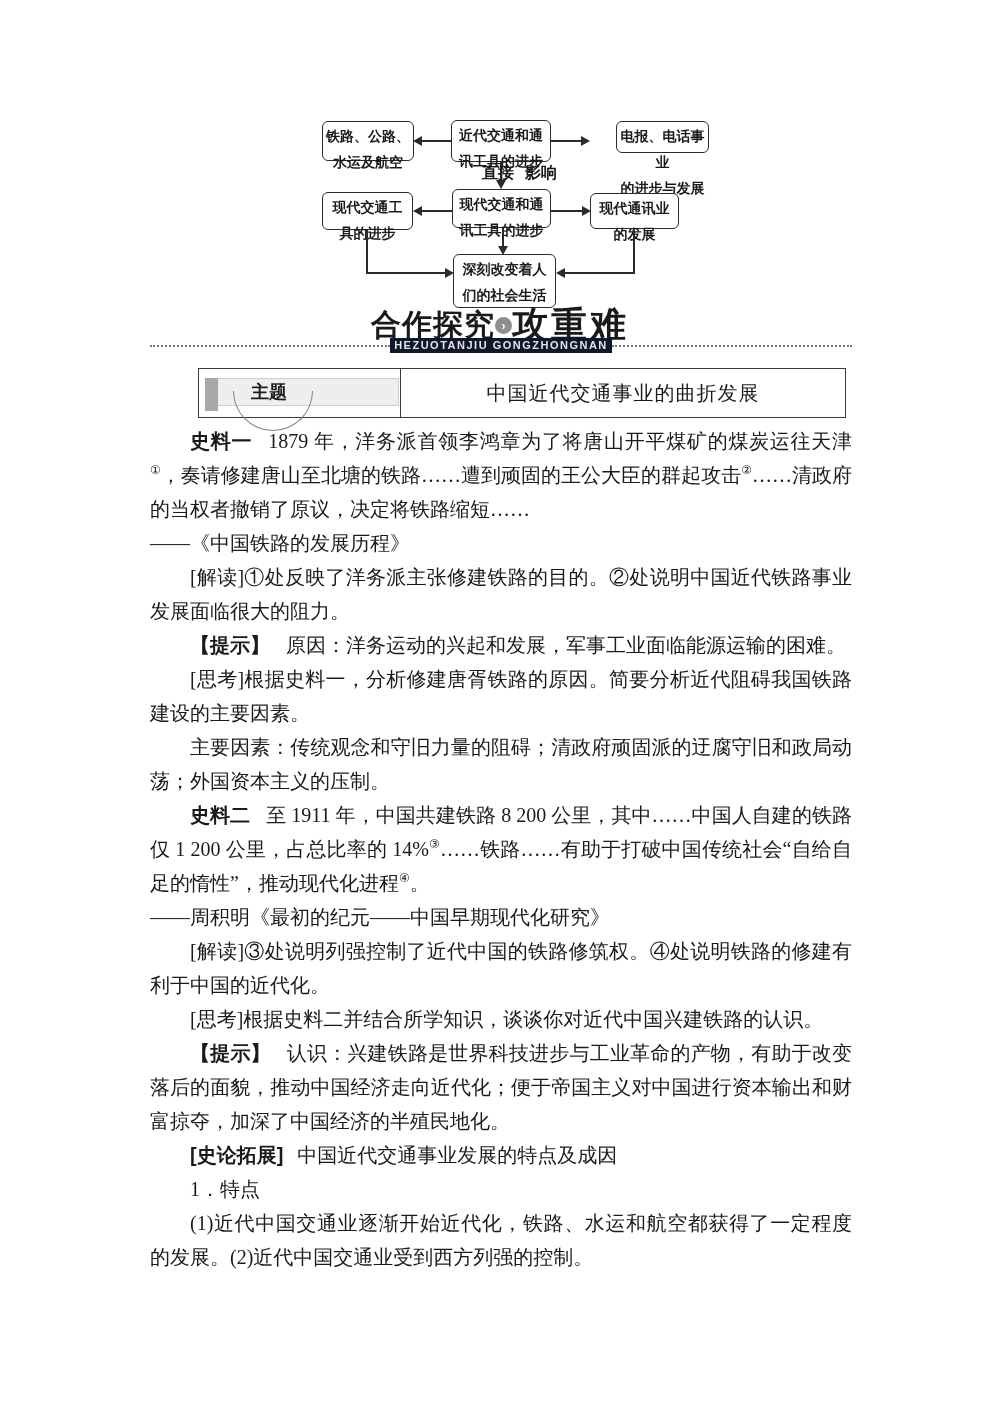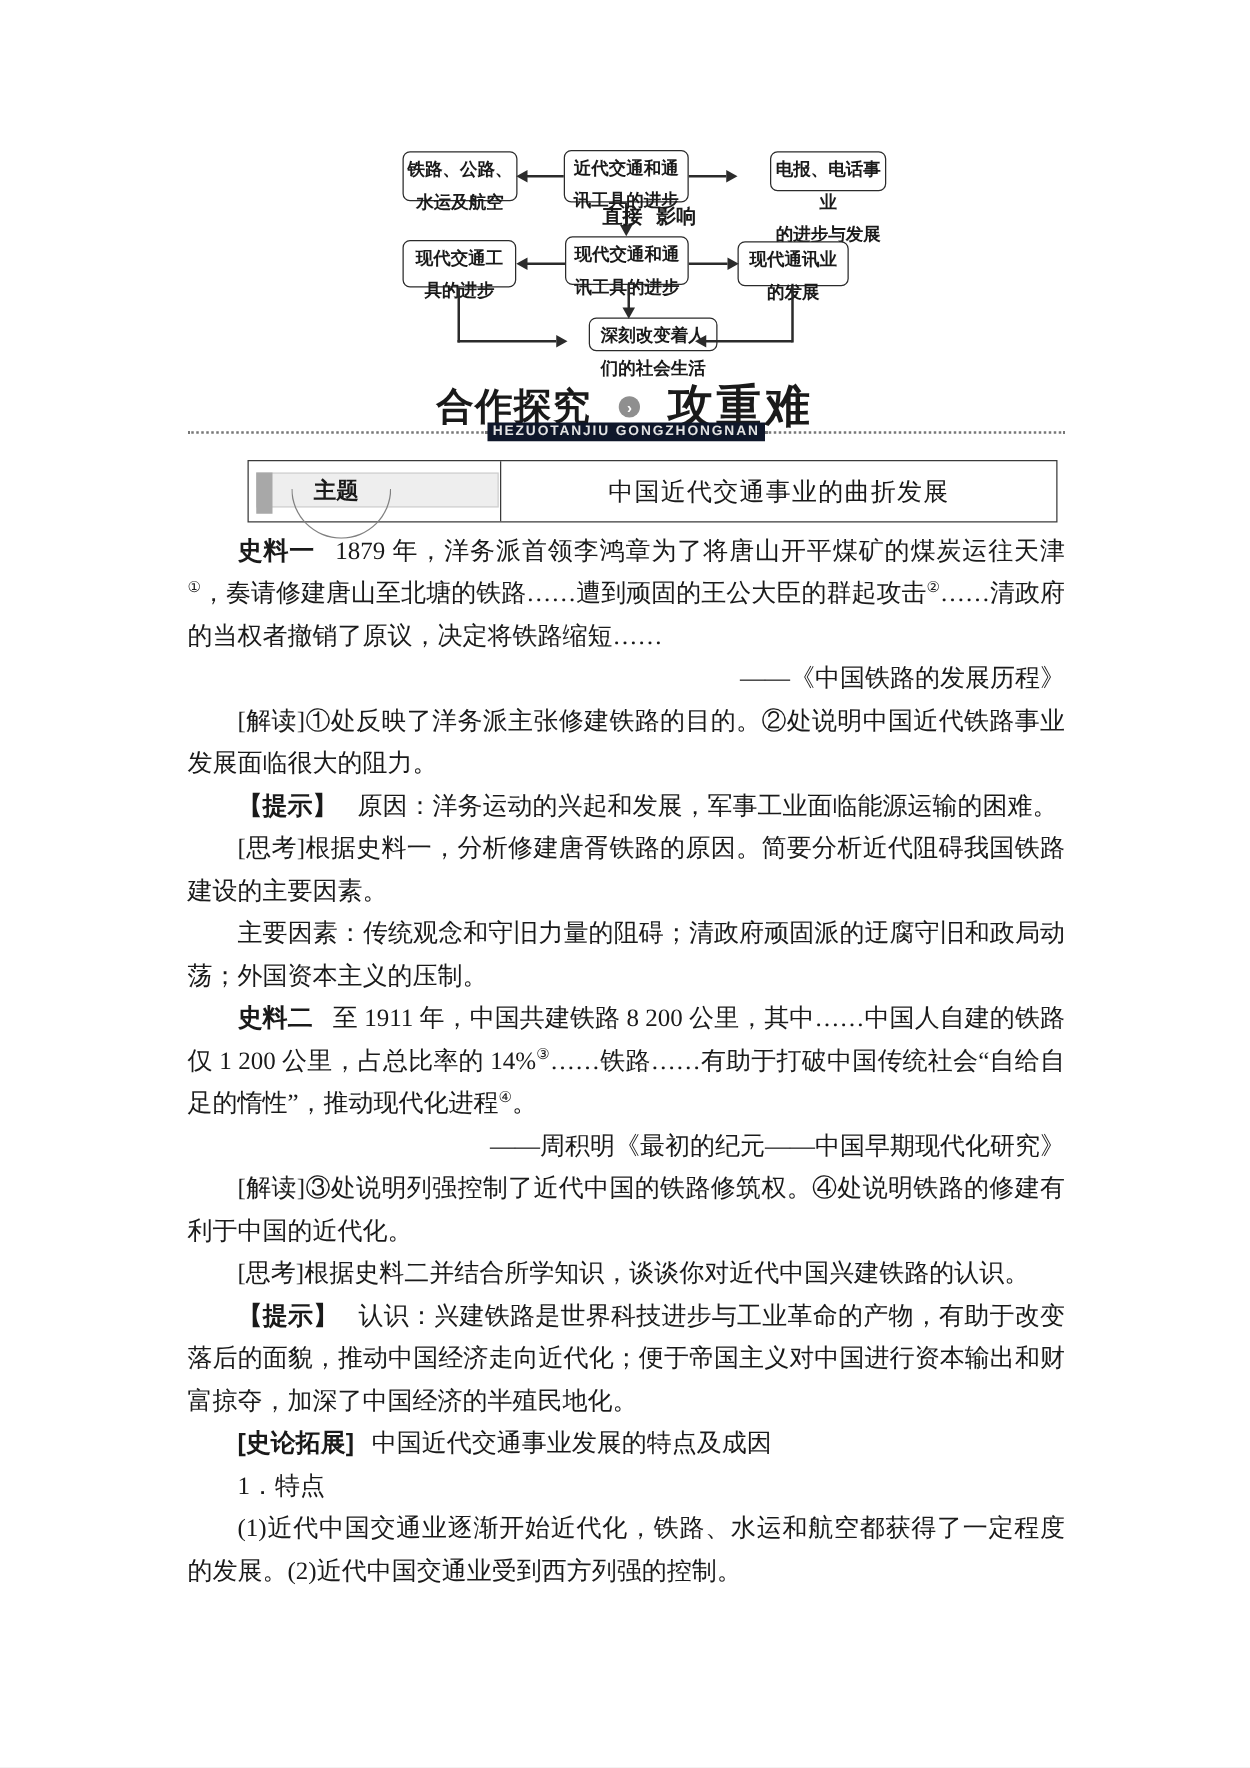--- a/index.html
+++ b/index.html
@@ -15,21 +15,21 @@
   }
   .hl{position:absolute;height:2px;background:#2b2b2b;}
   .vl{position:absolute;width:2px;background:#2b2b2b;}
   .ah{position:absolute;width:0;height:0;}
   .ah-left{border-top:5px solid transparent;border-bottom:5px solid transparent;border-right:9px solid #2b2b2b;}
   .ah-right{border-top:5px solid transparent;border-bottom:5px solid transparent;border-left:9px solid #2b2b2b;}
   .ah-down{border-left:5px solid transparent;border-right:5px solid transparent;border-top:9px solid #2b2b2b;}
   .flabel{position:absolute;font-size:16px;font-weight:bold;margin-left:19px;}
   
   .sec-header{position:absolute;top:301px;left:0;width:100%;text-align:center;}
-  .sec-inner{display:inline-flex;align-items:center;gap:22px;}
+  .sec-inner{display:inline-flex;align-items:center;gap:0;}
   .sh-left{font-family:"Liberation Sans","DejaVu Sans",sans-serif;font-weight:bold;font-size:30px;letter-spacing:1px;}
   .sh-icon{display:inline-flex;width:17px;height:17px;border-radius:50%;background:#8f8f8f;
     align-items:center;justify-content:center;color:#fff;font-size:12px;font-weight:bold;
     font-family:"Liberation Sans",sans-serif;}
   .sh-right{font-family:Liberation Mono, monospace;font-weight:900;font-size:36px;letter-spacing:3px;}
   .pinyin-row{position:absolute;top:338px;left:150px;width:702px;display:flex;align-items:center;}
   .dash{flex:1;height:0;border-top:2px dotted #787878;}
   .pinyin-bar{width:222px;height:15px;background:#0f172a;color:#e3e3e3;text-align:center;
     font-family:"Liberation Sans",sans-serif;font-size:11px;line-height:15px;letter-spacing:1.5px;font-weight:bold;}
   
@@ -40,21 +40,21 @@
   .t-edge{position:absolute;left:6px;top:9px;width:13px;height:33px;background:#a8a8a8;}
   .t-arc{position:absolute;left:34px;top:22px;width:80px;height:40px;box-sizing:border-box;
     border:1.5px solid #808080;border-top:none;border-radius:0 0 42px 42px;background:transparent;}
   .t-label{position:absolute;left:52px;top:11px;font-size:18px;font-weight:bold;
     font-family:"Liberation Sans",sans-serif;}
   .theme-right{flex:1;display:flex;align-items:center;justify-content:center;font-size:20px;letter-spacing:1px;}
   
   .body-text{position:absolute;left:150px;top:424px;width:702px;font-size:20px;line-height:34px;
     text-align:justify;}
   .para{margin:0;text-indent:2em;}
-  .src{margin:0;text-align:right;text-indent:0;}
+  .src{margin:0;text-align:left;text-indent:0;}
   .lb{}
   .lb-bold{font-weight:bold;margin-right:16px;}
   .lb-heavy{font-weight:bold;margin-right:14px;font-family:"Liberation Sans",sans-serif;}
   sup{font-size:12px;line-height:0;vertical-align:super;}
 </style>
 </head>
 <body>
 
 <div class="page">
 
@@ -64,21 +64,21 @@
     <div class="fbox" style="left:451px;top:120px;width:100px;height:42px;">近代交通和通
 讯工具的进步</div>
     <div class="fbox" style="left:616px;top:121px;width:93px;height:32px;">电报、电话事业
 的进步与发展</div>
     <div class="fbox" style="left:322px;top:192px;width:91px;height:38px;">现代交通工
 具的进步</div>
     <div class="fbox" style="left:452px;top:189px;width:99px;height:39px;">现代交通和通
 讯工具的进步</div>
     <div class="fbox" style="left:590px;top:193px;width:89px;height:36px;">现代通讯业
 的发展</div>
-    <div class="fbox" style="left:453px;top:254px;width:103px;height:27px;margin-left:18px;">深刻改变着人
+    <div class="fbox" style="left:453px;top:254px;width:103px;height:54px;">深刻改变着人
 们的社会生活</div>
 
     <div class="hl" style="left:421px;top:140px;width:30px;"></div>
     <div class="ah ah-left" style="left:413px;top:136px;"></div>
 
     <div class="hl" style="left:551px;top:140px;width:30px;"></div>
     <div class="ah ah-right" style="left:581px;top:136px;"></div>
 
     <div class="vl" style="left:500px;top:162px;height:18px;"></div>
     <div class="ah ah-down" style="left:496px;top:180px;"></div>

